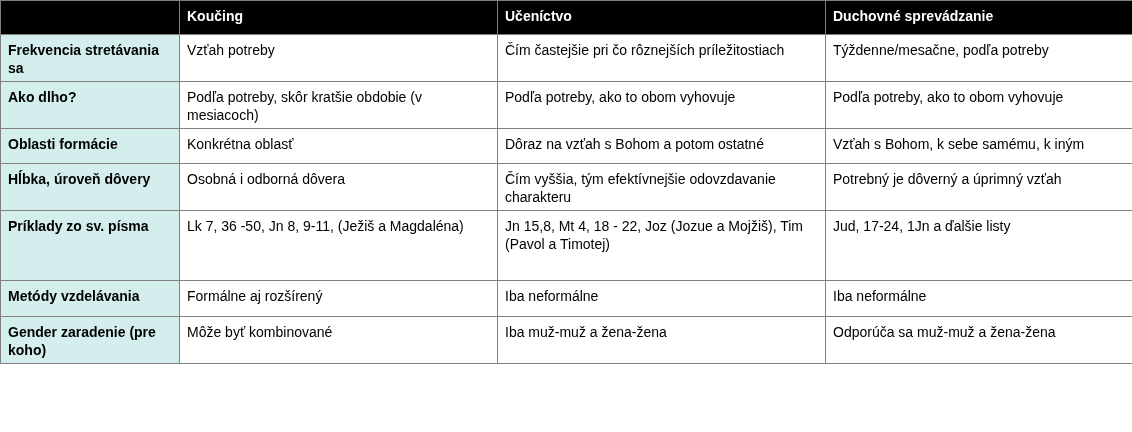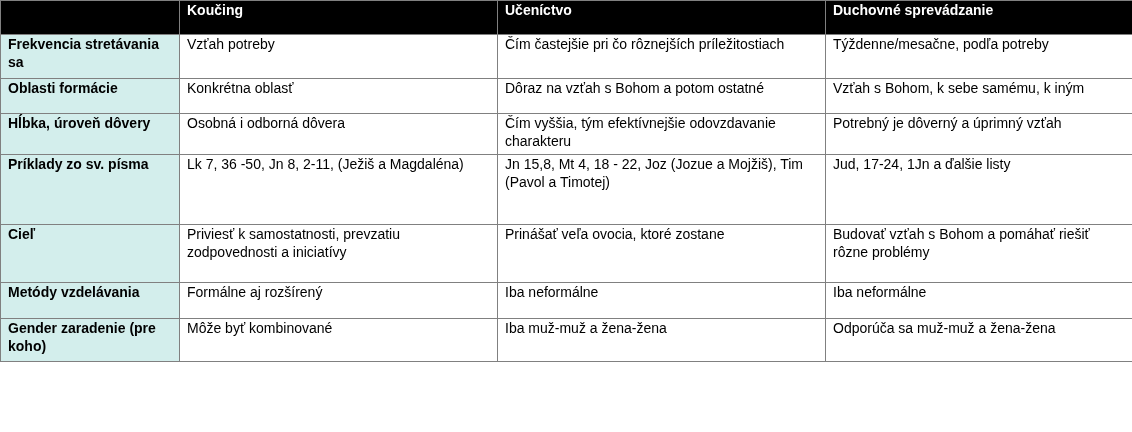--- a/index.html
+++ b/index.html
@@ -16,21 +16,21 @@
     width:1132px;
     table-layout:fixed;
     border-collapse:collapse;
     font-size:14px;
     color:var(--body-text);
   }
   table.cmp th, table.cmp td{
     border:1px solid var(--border);
     vertical-align:top;
     text-align:left;
-    padding:0 8px 4px 7px;
+    padding:6px 8px 4px 7px;
     line-height:18px;
     overflow:hidden;
     word-wrap:break-word;
   }
   table.cmp thead th{
     background:var(--header-bg);
     color:var(--header-text);
     font-weight:bold;
   }
   table.cmp td.rowhdr{
@@ -66,43 +66,43 @@
       <th>Duchovné sprevádzanie</th>
     </tr>
   </thead>
   <tbody>
     <tr class="h44">
       <td class="rowhdr">Frekvencia stretávania sa</td>
       <td>Vzťah potreby</td>
       <td>Čím častejšie pri čo rôznejších príležitostiach</td>
       <td>Týždenne/mesačne, podľa potreby</td>
     </tr>
+    <tr class="h34">
+      <td class="rowhdr">Ako dlho?</td>
+      <td>Podľa potreby, skôr kratšie obdobie (v mesiacoch)</td>
+      <td>Podľa potreby, ako to obom vyhovuje</td>
+      <td>Podľa potreby, ako to obom vyhovuje</td>
+    </tr>
     <tr class="h35">
       <td class="rowhdr">Oblasti formácie</td>
       <td>Konkrétna oblasť</td>
       <td>Dôraz na vzťah s Bohom a potom ostatné</td>
       <td>Vzťah s Bohom, k sebe samému, k iným</td>
     </tr>
     <tr class="h39">
       <td class="rowhdr">Hĺbka, úroveň dôvery</td>
       <td>Osobná i odborná dôvera</td>
       <td>Čím vyššia, tým efektívnejšie odovzdavanie charakteru</td>
       <td>Potrebný je dôverný a úprimný vzťah</td>
     </tr>
     <tr class="h55">
       <td class="rowhdr">Príklady zo sv. písma</td>
-      <td>Lk 7, 36 -50, Jn 8, 2-11, (Ježiš a Magdaléna)</td>
+      <td>Lk 7, 36 -50, Jn 8, 9-11, (Ježiš a Magdaléna)</td>
       <td>Jn 15,8, Mt 4, 18 - 22, Joz (Jozue a Mojžiš), Tim (Pavol a Timotej)</td>
       <td>Jud, 17-24, 1Jn a ďalšie listy</td>
-    </tr>
-    <tr class="h58">
-      <td class="rowhdr">Cieľ</td>
-      <td>Priviesť k samostatnosti, prevzatiu zodpovednosti a iniciatívy</td>
-      <td>Prinášať veľa ovocia, ktoré zostane</td>
-      <td>Budovať vzťah s Bohom a pomáhať riešiť rôzne problémy</td>
     </tr>
     <tr class="h36">
       <td class="rowhdr">Metódy vzdelávania</td>
       <td>Formálne aj rozšírený</td>
       <td>Iba neformálne</td>
       <td>Iba neformálne</td>
     </tr>
     <tr class="h43">
       <td class="rowhdr">Gender zaradenie (pre koho)</td>
       <td>Môže byť kombinované</td>

